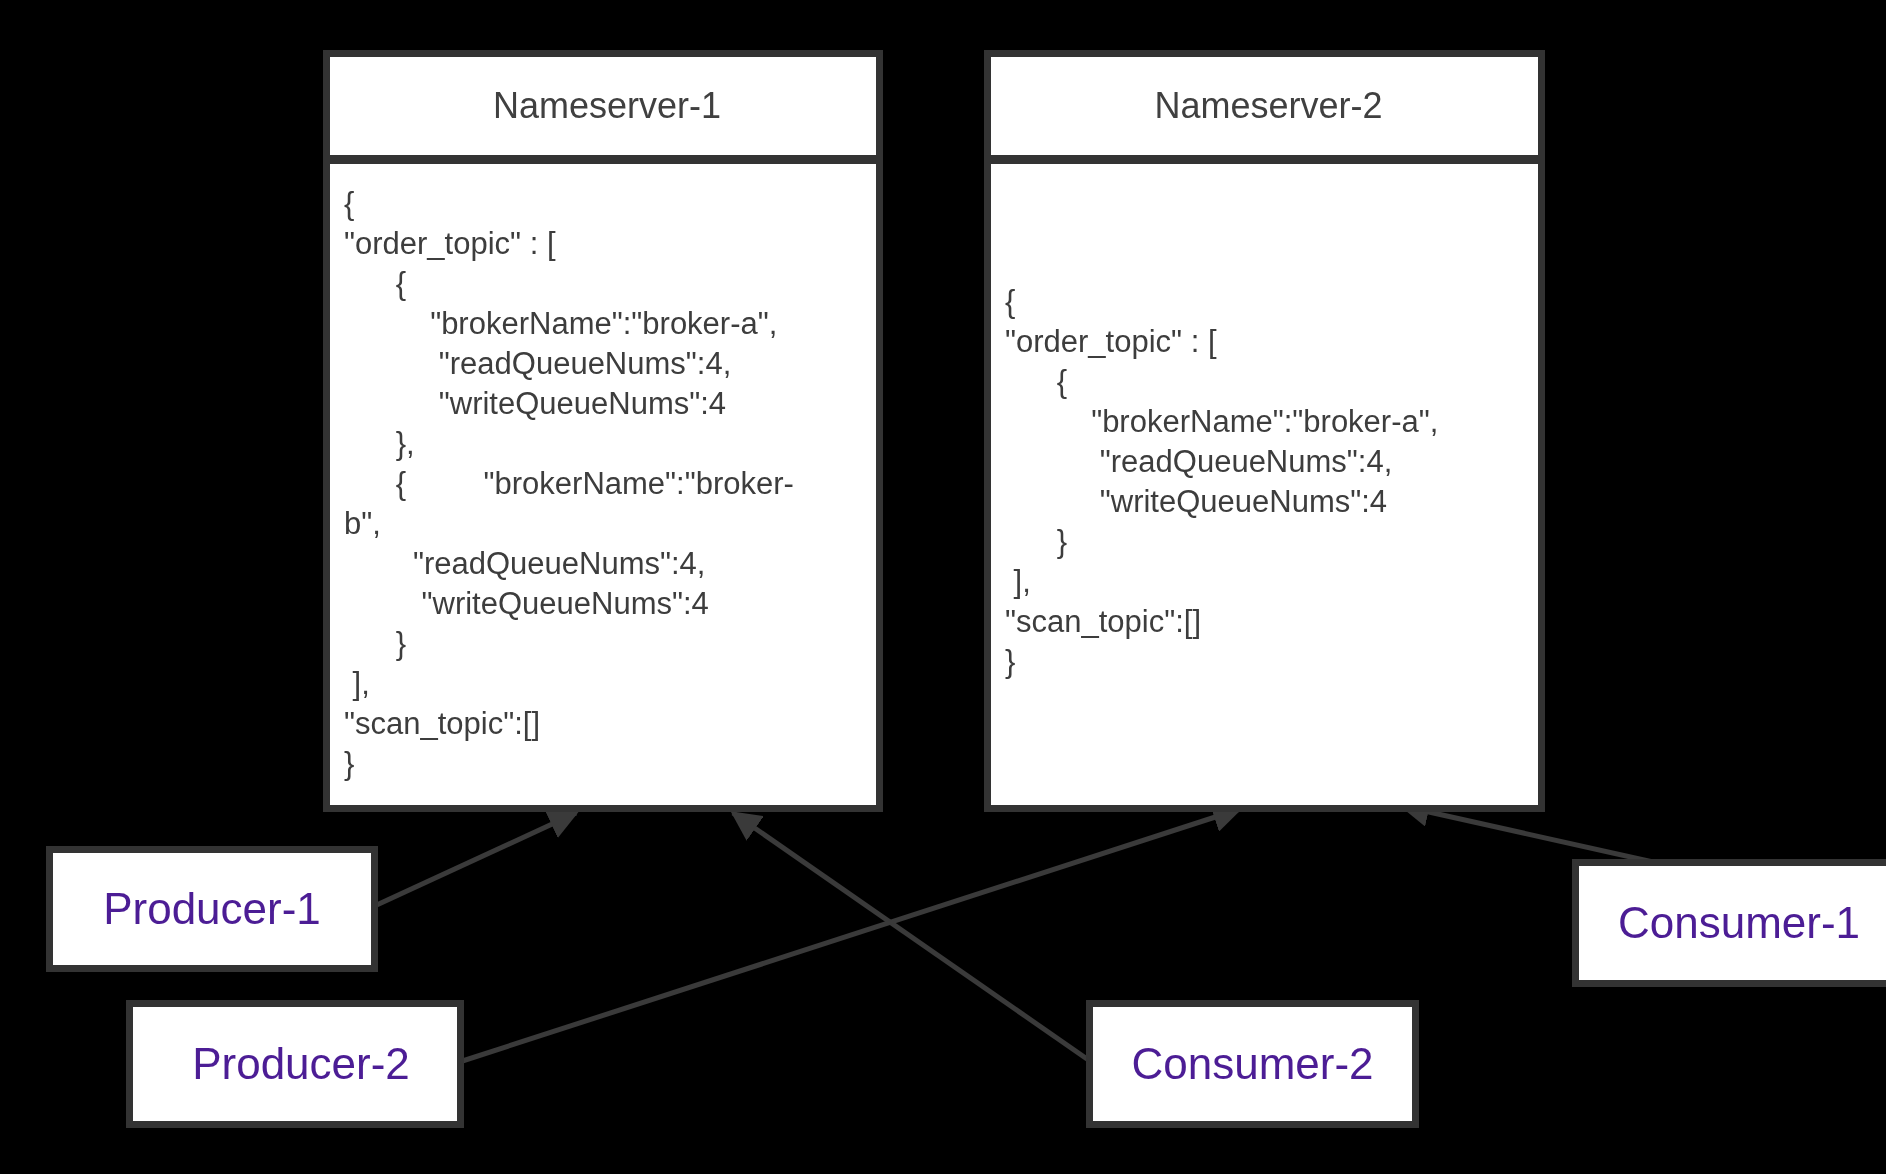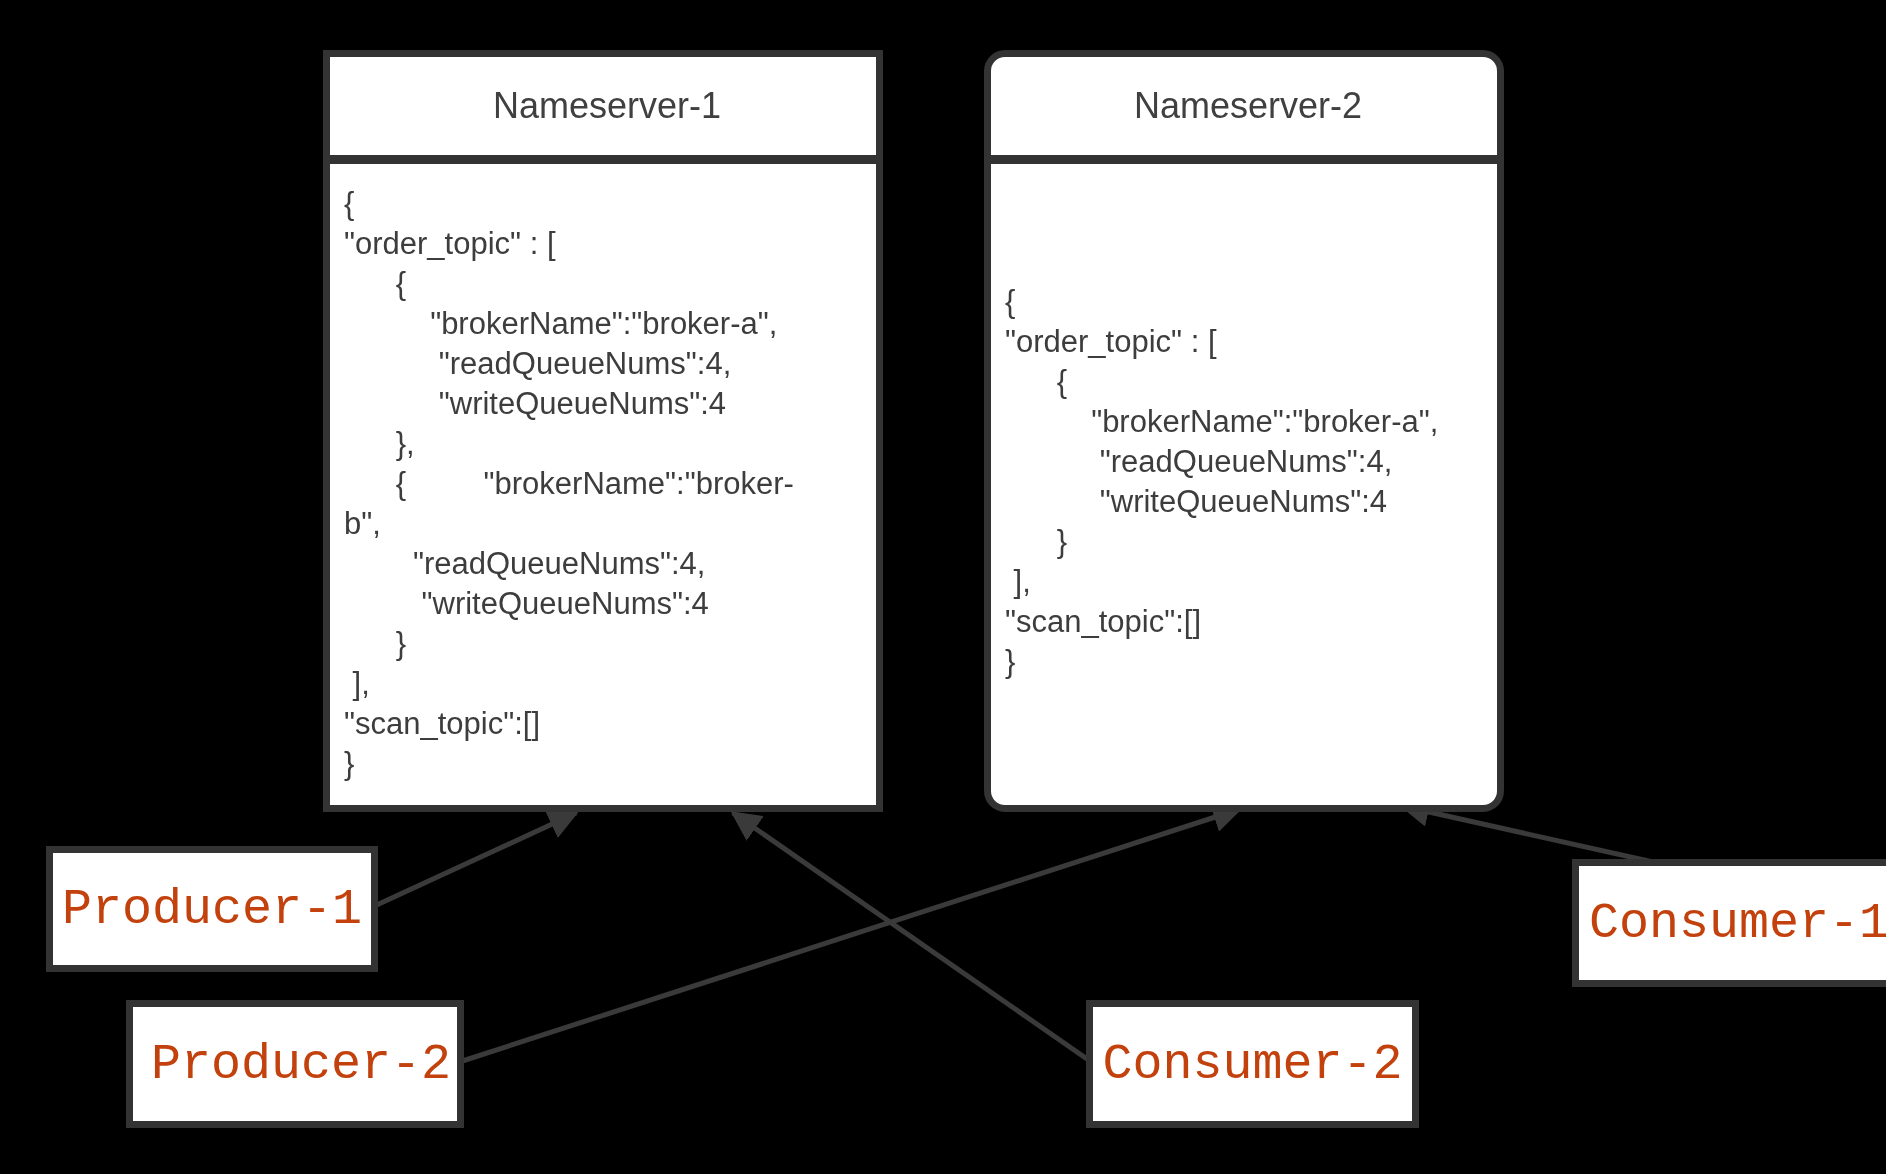--- a/index.html
+++ b/index.html
@@ -43,27 +43,26 @@
     line-height: 40px;
     color: #3d3d3d;
     white-space: pre;
     overflow: hidden;
   }
   .ns-body.v-center { padding-top: 118px; }
   .client {
     display: flex;
     align-items: center;
     justify-content: center;
-    font-size: 50px;
-    color: #c2410c;
-    font-family: Liberation Mono, monospace;
+    font-size: 44px;
+    color: #4c1d95;
   }
   
   #ns1 { left: 323px; top: 50px;  width: 560px; height: 762px; }
-  #ns2 { left: 984px; top: 50px;  width: 520px; height: 762px; border-radius: 21px; }
+  #ns2 { left: 984px; top: 50px;  width: 561px; height: 762px; }
   #producer1 { left: 46px;   top: 846px;  width: 332px; height: 126px; }
   #producer2 { left: 126px;  top: 1000px; width: 338px; height: 128px; padding-left: 12px; }
   #consumer2 { left: 1086px; top: 1000px; width: 333px; height: 128px; justify-content: center; }
   #consumer1 { left: 1572px; top: 859px;  width: 334px; height: 128px; }
 </style>
 </head>
 <body>
 
 <div class="canvas">
 

